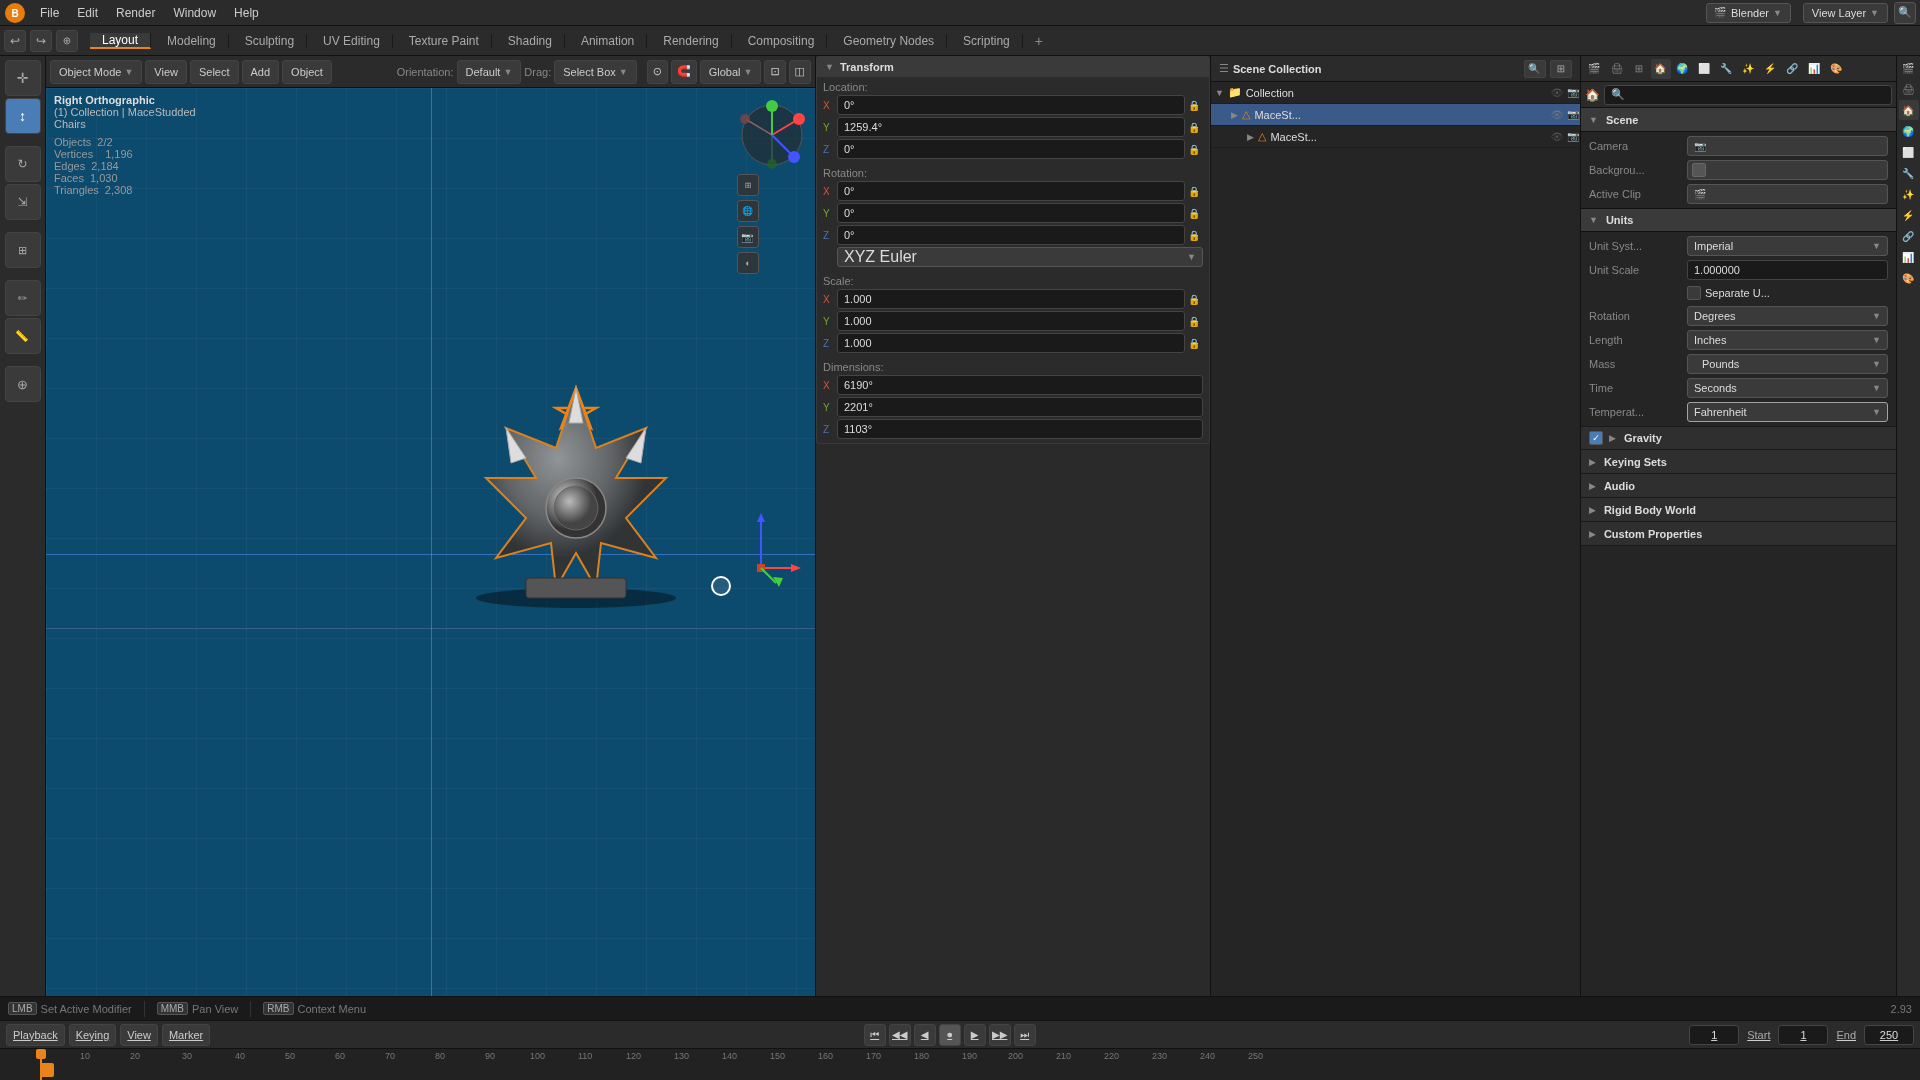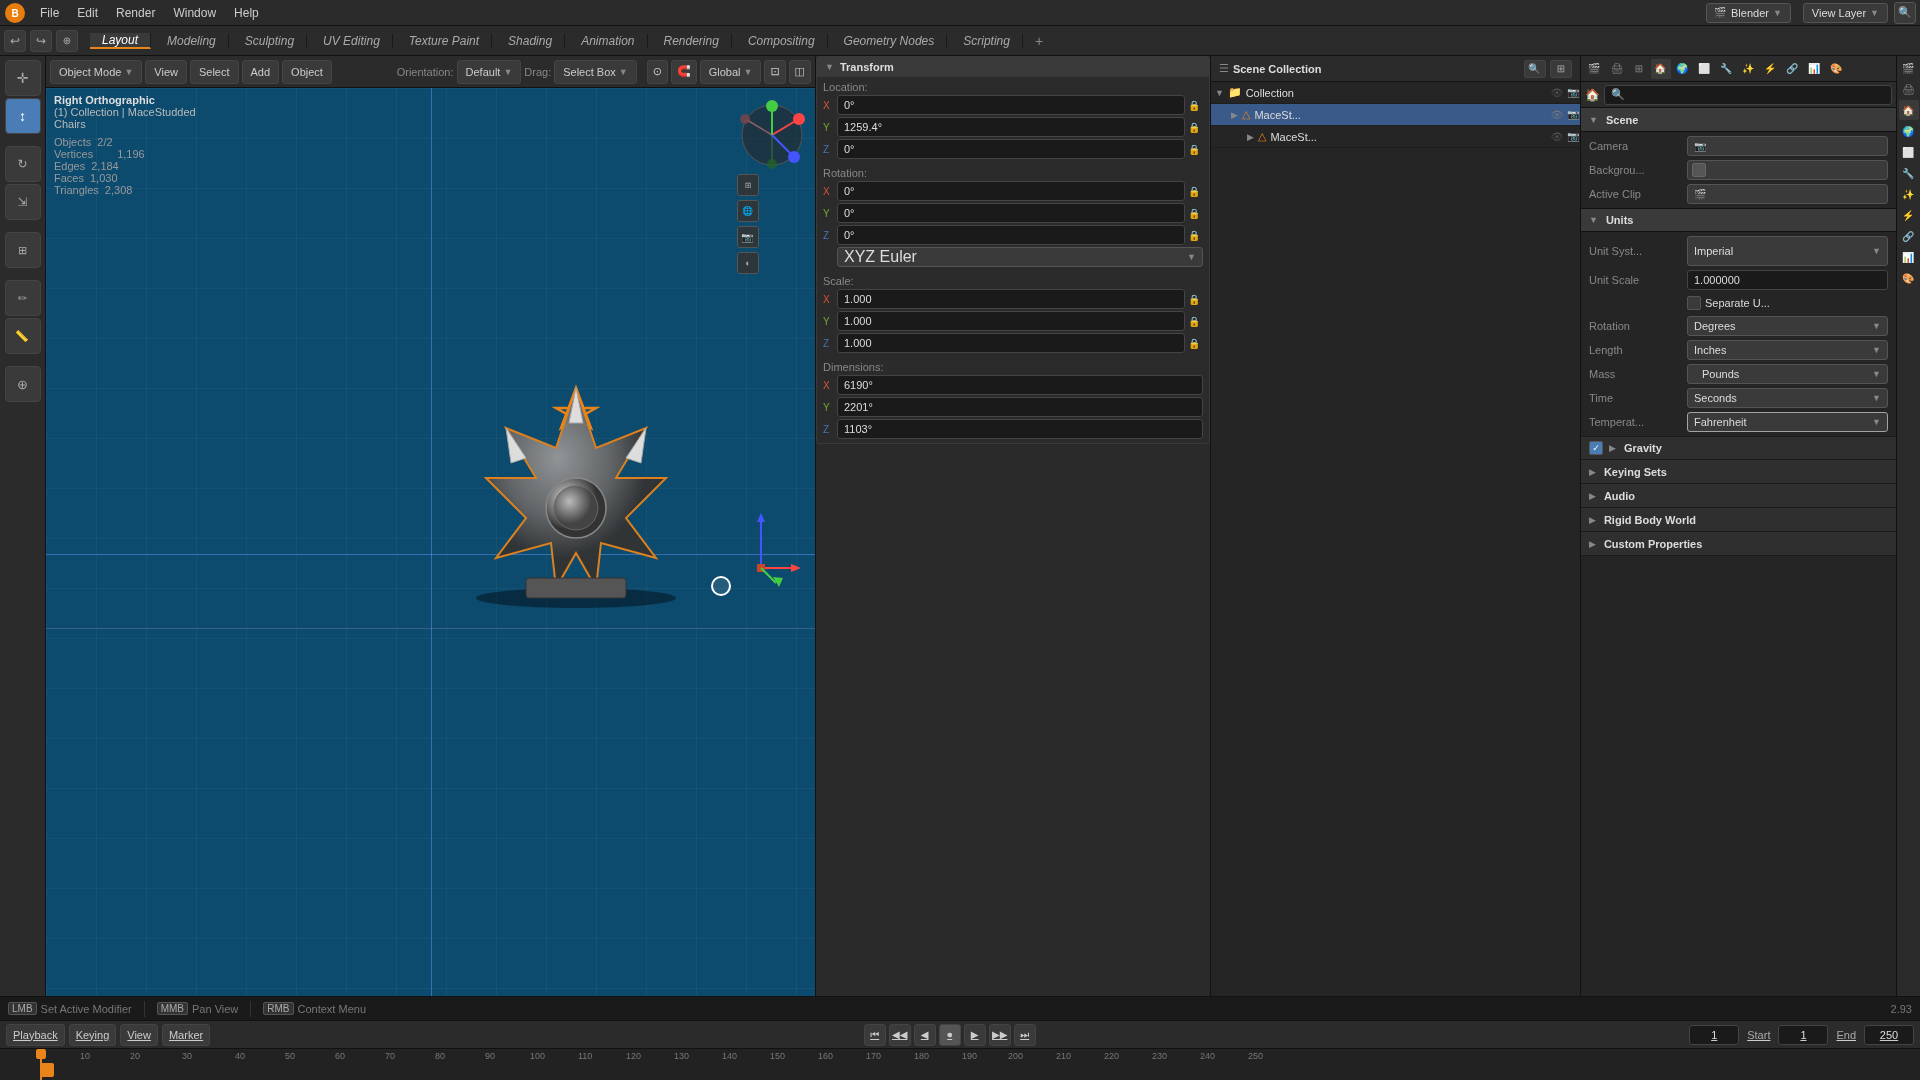--- a/index.html
+++ b/index.html
@@ -21,21 +21,20 @@
       border-radius: 3px;
     }
     .tab-item {
       padding: 0 12px;
       display: flex;
       align-items: center;
       color: #aaa;
       cursor: pointer;
       font-size: 12px;
       border-right: 1px solid #1a1a1a;
-      font-style: italic;
     }
     .tab-item.active {
       background: #3a3a3a;
       color: #fff;
       border-bottom: 2px solid #e8841a;
     }
 
     
     #toolbar {
       position: absolute;
@@ -538,21 +537,21 @@
 
   <div style="position:absolute;left:8px;top:6px;pointer-events:none;">
     <div style="color:#ddd;font-size:11px;font-weight:bold;">Right Orthographic</div>
     <div style="color:#bbb;font-size:11px;">(1) Collection | MaceStudded</div>
     <div style="color:#bbb;font-size:11px;">Chairs</div>
     <div style="height:6px;"></div>
     <div style="color:#999;font-size:11px;display:flex;gap:6px;">
       <span>Objects</span>
       <span>2/2</span>
     </div>
-    <div style="color:#999;font-size:11px;display:flex;gap:24px;">
+    <div style="color:#999;font-size:11px;display:flex;gap:12px;">
       <span>Vertices</span>
       <span>1,196</span>
     </div>
     <div style="color:#999;font-size:11px;display:flex;gap:6px;">
       <span>Edges</span>
       <span>2,184</span>
     </div>
     <div style="color:#999;font-size:11px;display:flex;gap:6px;">
       <span>Faces</span>
       <span>1,030</span>
@@ -860,21 +859,21 @@
   </div>
 
   <div style="height:24px;background:#3a3a3a;border-bottom:1px solid #111;border-top:1px solid #111;display:flex;align-items:center;padding:0 8px;gap:6px;cursor:pointer;">
     <span class="section-arrow">▼</span>
     <span style="font-size:11px;font-weight:bold;color:#ddd;">Units</span>
   </div>
   <div style="padding:2px 0;">
 
     <div class="prop-row">
       <span class="prop-label">Unit Syst...</span>
-      <div style="flex:1;height:30px;background:#3a3a3a;border:1px solid #555;border-radius:3px;display:flex;align-items:center;justify-content:space-between;padding:0 6px;cursor:pointer;">
+      <div style="flex:1;height:20px;background:#3a3a3a;border:1px solid #555;border-radius:3px;display:flex;align-items:center;justify-content:space-between;padding:0 6px;cursor:pointer;">
         <span style="font-size:11px;color:#ddd;">Imperial</span>
         <span class="chevron">▼</span>
       </div>
     </div>
 
     <div class="prop-row">
       <span class="prop-label">Unit Scale</span>
       <div style="flex:1;height:20px;background:#1a1a1a;border:1px solid #444;border-radius:3px;display:flex;align-items:center;padding:0 6px;">
         <span style="font-size:11px;color:#ddd;">1.000000</span>
       </div>

